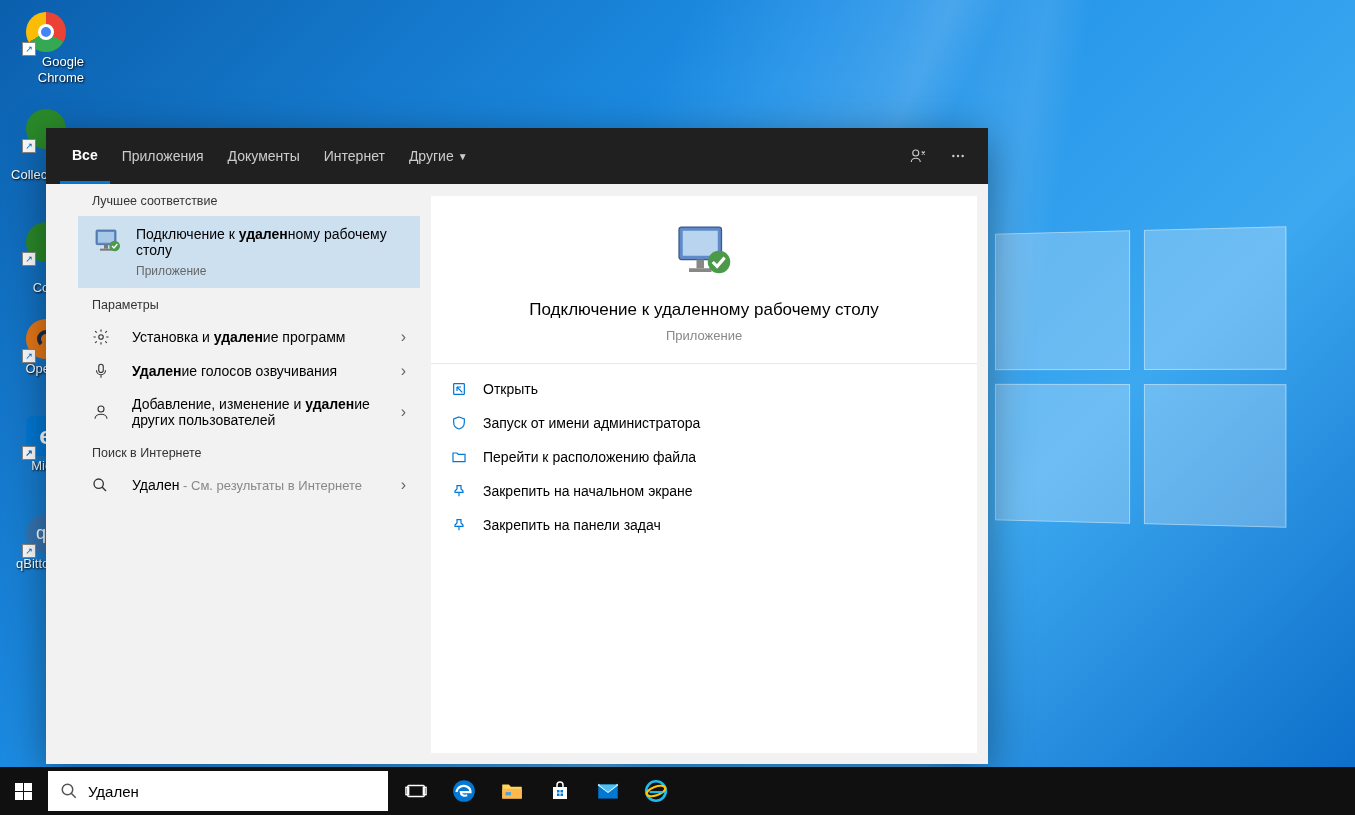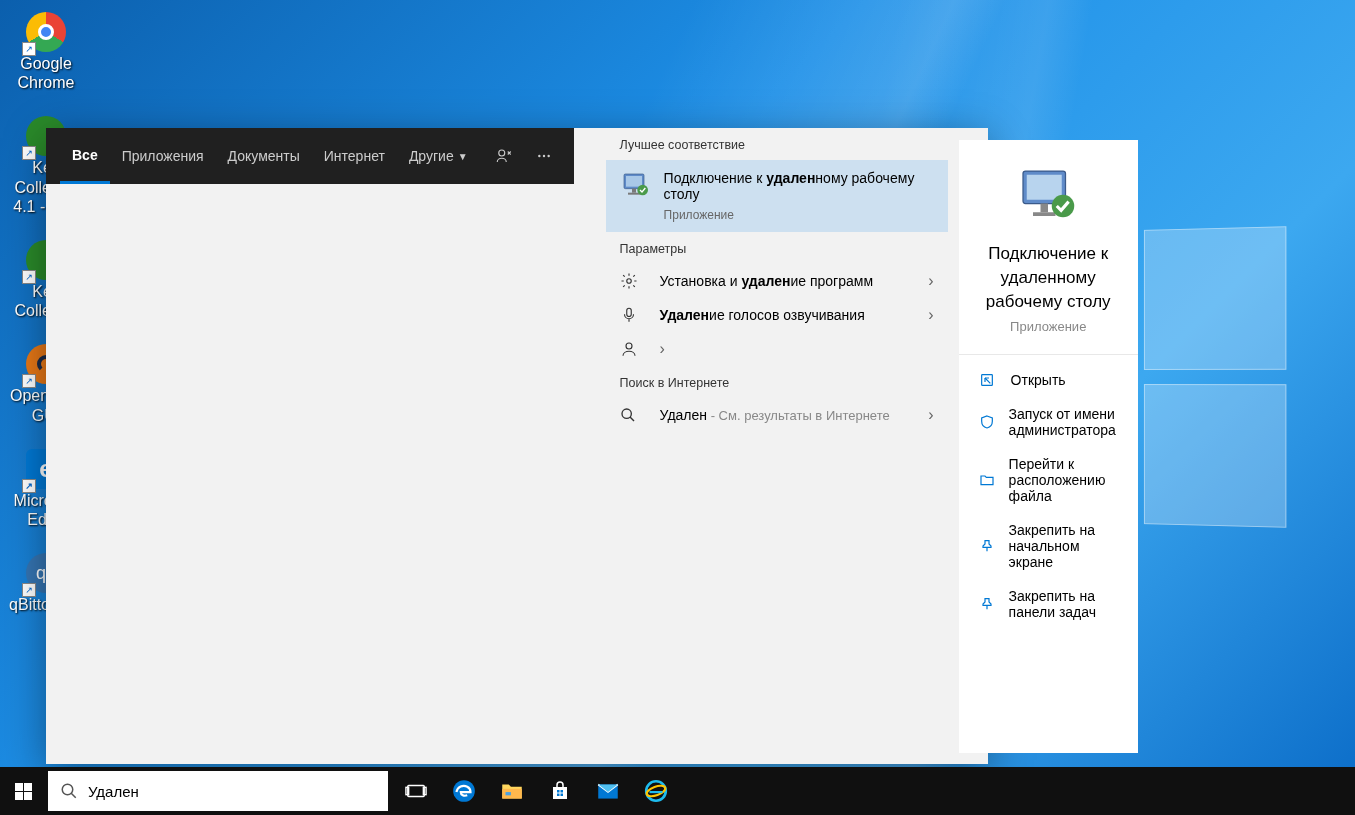--- a/index.html
+++ b/index.html
@@ -13,24 +13,24 @@
 
 
 .wallpaper-logo { position:absolute; left:990px; top:230px; display:grid; grid-template-columns:140px 140px; grid-template-rows:140px 140px; gap:14px; transform:perspective(800px) rotateY(-8deg); }
 .wallpaper-logo div { background:rgba(255,255,255,.25); border:1px solid rgba(255,255,255,.4); }
 
 
 .desktop-icons { position:absolute; left:8px; top:12px; width:76px; }
 .desktop-icon { display:flex; flex-direction:column; align-items:center; margin-bottom:24px; cursor:pointer; }
 .desktop-icon .ic { width:40px; height:40px; border-radius:50%; display:flex; align-items:center; justify-content:center; position:relative; }
 .desktop-icon .shortcut { position:absolute; bottom:-4px; left:-4px; width:14px; height:14px; background:#fff; border:1px solid #888; font-size:9px; display:flex; align-items:center; justify-content:center; color:#0066cc; }
-.desktop-icon span { font-size:16px; color:#fff; text-align:center; text-shadow:1px 1px 2px #000; max-width:76px; line-height:1.2; margin-top:2px; }
-
-
-.search-panel { position:absolute; left:46px; top:128px; width:942px; height:636px; background:#f2f2f2; box-shadow:0 10px 40px rgba(0,0,0,.4); display:flex; }
+.desktop-icon span { font-size:13px; color:#fff; text-align:right; text-shadow:1px 1px 2px #000; max-width:76px; line-height:1.2; margin-top:2px; }
+
+
+.search-panel { position:absolute; left:46px; top:128px; width:942px; height:636px; background:#f2f2f2; box-shadow:0 10px 40px rgba(0,0,0,.4); display:flex; flex-direction:column; }
 
 .search-header { height:56px; background:#202020; display:flex; align-items:center; padding:0 14px; color:#ccc; }
 .search-tabs { display:flex; gap:0; flex:1; }
 .search-tab { padding:0 12px; font-size:14px; cursor:pointer; height:56px; display:flex; align-items:center; gap:4px; }
 .search-tab.active { color:#fff; font-weight:600; border-bottom:3px solid #0078d4; }
 .search-header-ic { width:32px; height:32px; display:flex; align-items:center; justify-content:center; cursor:pointer; color:#ccc; margin-left:8px; }
 
 .search-body { flex:1; display:flex; }
 
 .result-list { width:342px; background:#f2f2f2; overflow:hidden;margin-left:32px; }
@@ -188,20 +188,21 @@
         <div class="chev">›</div>
       </div>
 
       <div class="setting-row">
         <div class="ic">
             <svg width="18" height="18" viewBox="0 0 24 24" fill="none" stroke="currentColor" stroke-width="1.5">
               <circle cx="12" cy="8" r="4"></circle>
               <path d="M4 21c0-4 4-6 8-6s8 2 8 6"></path>
             </svg>
           </div>
+        <div class="txt"><span>Добавление, изменение и </span><strong>удален</strong><span>ие других пользователей</span></div>
         <div class="chev">›</div>
       </div>
 
       <div class="section-header">Поиск в Интернете</div>
       <div class="setting-row">
         <div class="ic">
             <svg width="16" height="16" viewBox="0 0 24 24" fill="none" stroke="currentColor" stroke-width="2">
               <circle cx="10" cy="10" r="7"></circle>
               <path d="M21 21l-6-6"></path>
             </svg>

